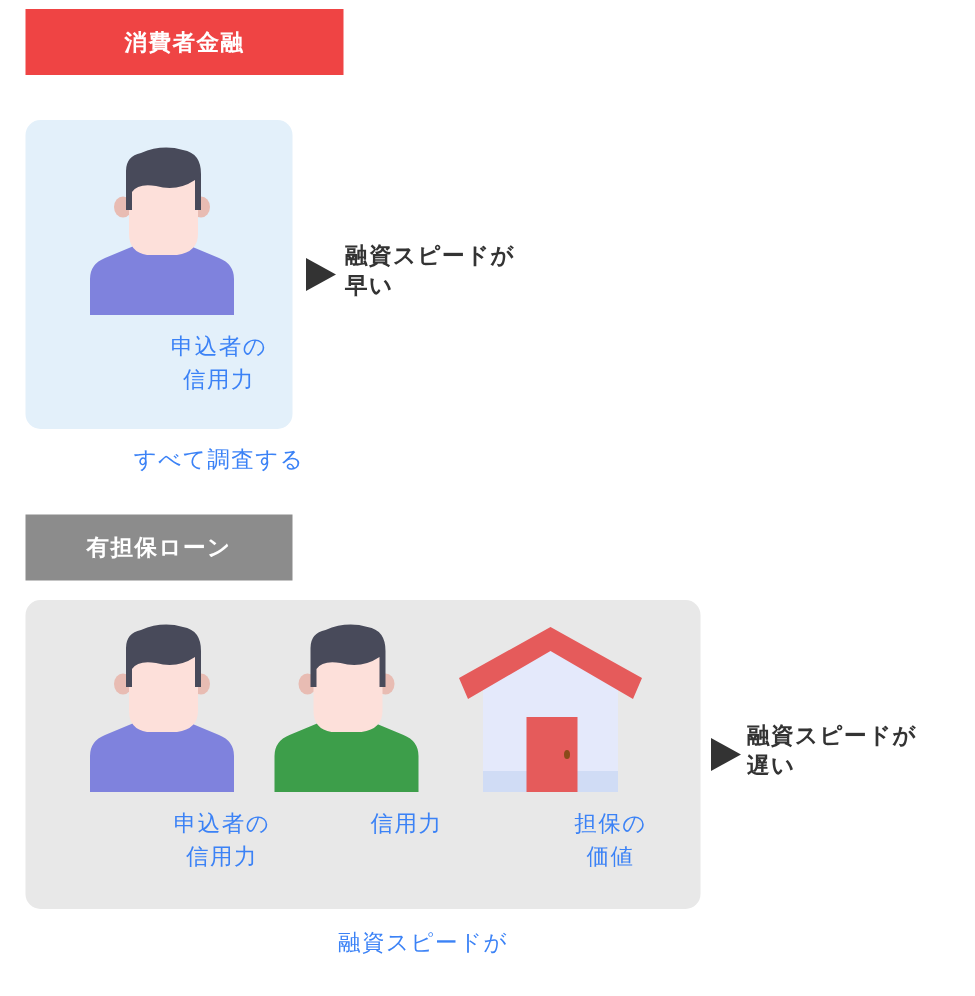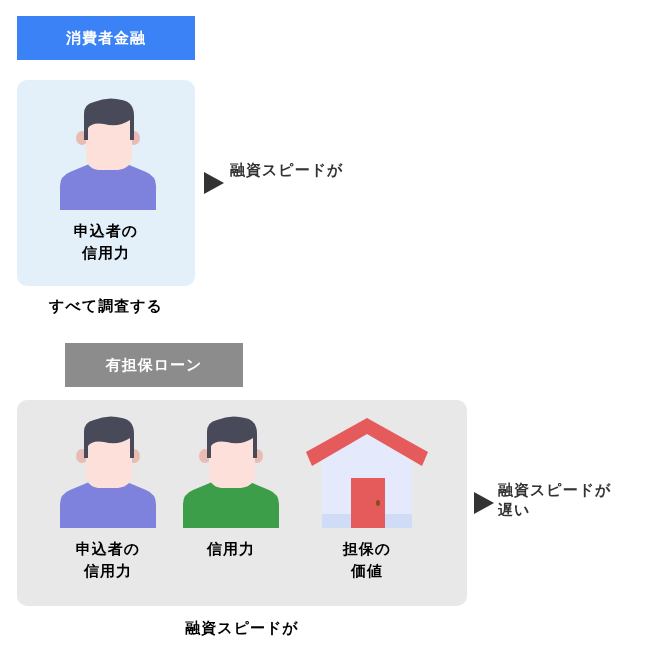--- a/index.html
+++ b/index.html
@@ -1,32 +1,32 @@
 <!DOCTYPE html>
 <html><head>
 <meta charset="utf-8">
 <style>
   html, body { margin:0; padding:0; background:#ffffff; }
   body { width:650px; height:664px; position:relative; overflow:hidden;
          font-family:"DejaVu Sans","Liberation Sans",sans-serif; color:#333333; }
   .label-bar { position:absolute; color:#ffffff; font-size:15px; font-weight:bold;
                display:flex; align-items:center; justify-content:center; letter-spacing:1px; }
   .panel { position:absolute; border-radius:10px; }
-  .caption { position:absolute; font-size:15px; font-weight:bold; text-align:center;
-             line-height:22px; color:#000000; letter-spacing:1px; }
+  .caption { position:absolute; font-size:15px; font-weight:normal; text-align:center;
+             line-height:22px; color:#3b82f6; letter-spacing:1px;margin-left:40px; }
   .arrow { position:absolute; width:0; height:0; border-top:11px solid transparent;
            border-bottom:11px solid transparent; border-left:20px solid #333333; }
   .result { position:absolute; font-size:15px; font-weight:bold; text-align:left;
             line-height:20px; color:#333333; letter-spacing:1px; }
   .icon { position:absolute; }
 </style>
 </head>
 <body>
 
-<div class="label-bar" style="left:17px;top:16px;width:178px;height:44px;background:#3b82f6;">消費者金融</div>
+<div class="label-bar" style="left:17px;top:6px;width:212px;height:44px;background:#ef4444;">消費者金融</div>
 
 <div class="panel" style="left:17px;top:80px;width:178px;height:206px;background:#e3f0fa;"></div>
 
 <svg class="icon" style="left:58px;top:98px;" width="100" height="116" viewBox="0 0 100 116">
   <path d="M2 112 L2 88 Q2 78 12 74 L36 64 L64 64 L88 74 Q98 78 98 88 L98 112 Z" fill="#7f82dd"></path>
   <path d="M36 64 L36 54 L64 54 L64 64 Q50 76 36 64 Z" fill="#e8bcb3"></path>
   <ellipse cx="24" cy="40" rx="6" ry="7" fill="#e8bcb3"></ellipse>
   <ellipse cx="76" cy="40" rx="6" ry="7" fill="#e8bcb3"></ellipse>
   <path d="M28 20 Q28 8 40 6 Q60 0 70 8 Q74 12 74 22 L74 58 Q74 70 60 72 L40 72 Q28 70 28 58 Z" fill="#fde0da"></path>
   <path d="M26 42 L26 16 Q26 6 36 4 Q50 -2 64 2 Q76 4 76 18 L76 42 L72 42 L72 22 Q60 30 46 26 Q34 24 30 30 L30 42 Z" fill="#484a5a"></path>
@@ -35,23 +35,24 @@
 <div class="caption" style="left:17px;top:220px;width:178px;">
   <div>申込者の</div>
   <div>信用力</div>
 </div>
 
 <div class="caption" style="left:0px;top:295px;width:212px;">すべて調査する</div>
 
 <div class="arrow" style="left:204px;top:172px;"></div>
 <div class="result" style="left:230px;top:160px;width:140px;">
   <div>融資スピードが</div>
+  <div>早い</div>
 </div>
 
-<div class="label-bar" style="left:17px;top:343px;width:178px;height:44px;background:#8c8c8c;margin-left:48px;">有担保ローン</div>
+<div class="label-bar" style="left:17px;top:343px;width:178px;height:44px;background:#8c8c8c;">有担保ローン</div>
 
 <div class="panel" style="left:17px;top:400px;width:450px;height:206px;background:#e8e8e8;"></div>
 
 <svg class="icon" style="left:58px;top:416px;" width="100" height="116" viewBox="0 0 100 116">
   <path d="M2 112 L2 88 Q2 78 12 74 L36 64 L64 64 L88 74 Q98 78 98 88 L98 112 Z" fill="#7f82dd"></path>
   <path d="M36 64 L36 54 L64 54 L64 64 Q50 76 36 64 Z" fill="#e8bcb3"></path>
   <ellipse cx="24" cy="40" rx="6" ry="7" fill="#e8bcb3"></ellipse>
   <ellipse cx="76" cy="40" rx="6" ry="7" fill="#e8bcb3"></ellipse>
   <path d="M28 20 Q28 8 40 6 Q60 0 70 8 Q74 12 74 22 L74 58 Q74 70 60 72 L40 72 Q28 70 28 58 Z" fill="#fde0da"></path>
   <path d="M26 42 L26 16 Q26 6 36 4 Q50 -2 64 2 Q76 4 76 18 L76 42 L72 42 L72 22 Q60 30 46 26 Q34 24 30 30 L30 42 Z" fill="#484a5a"></path>

